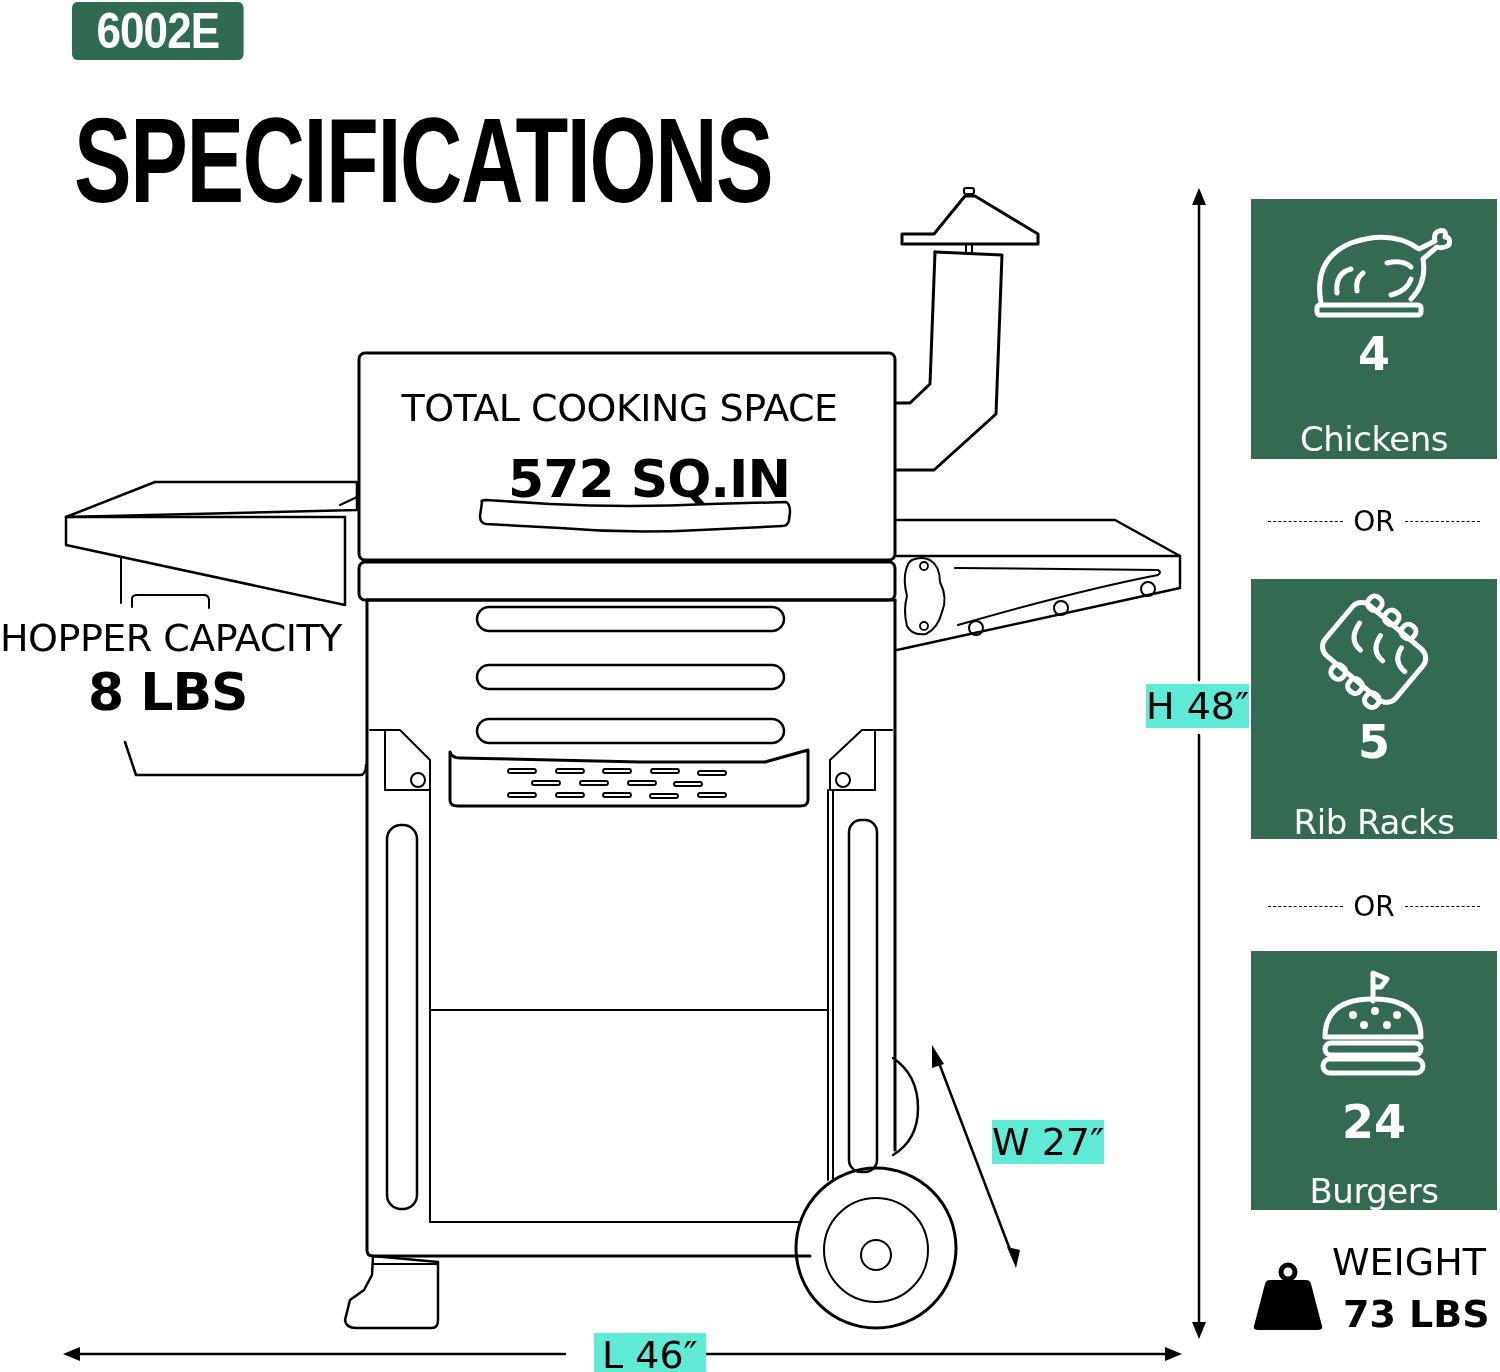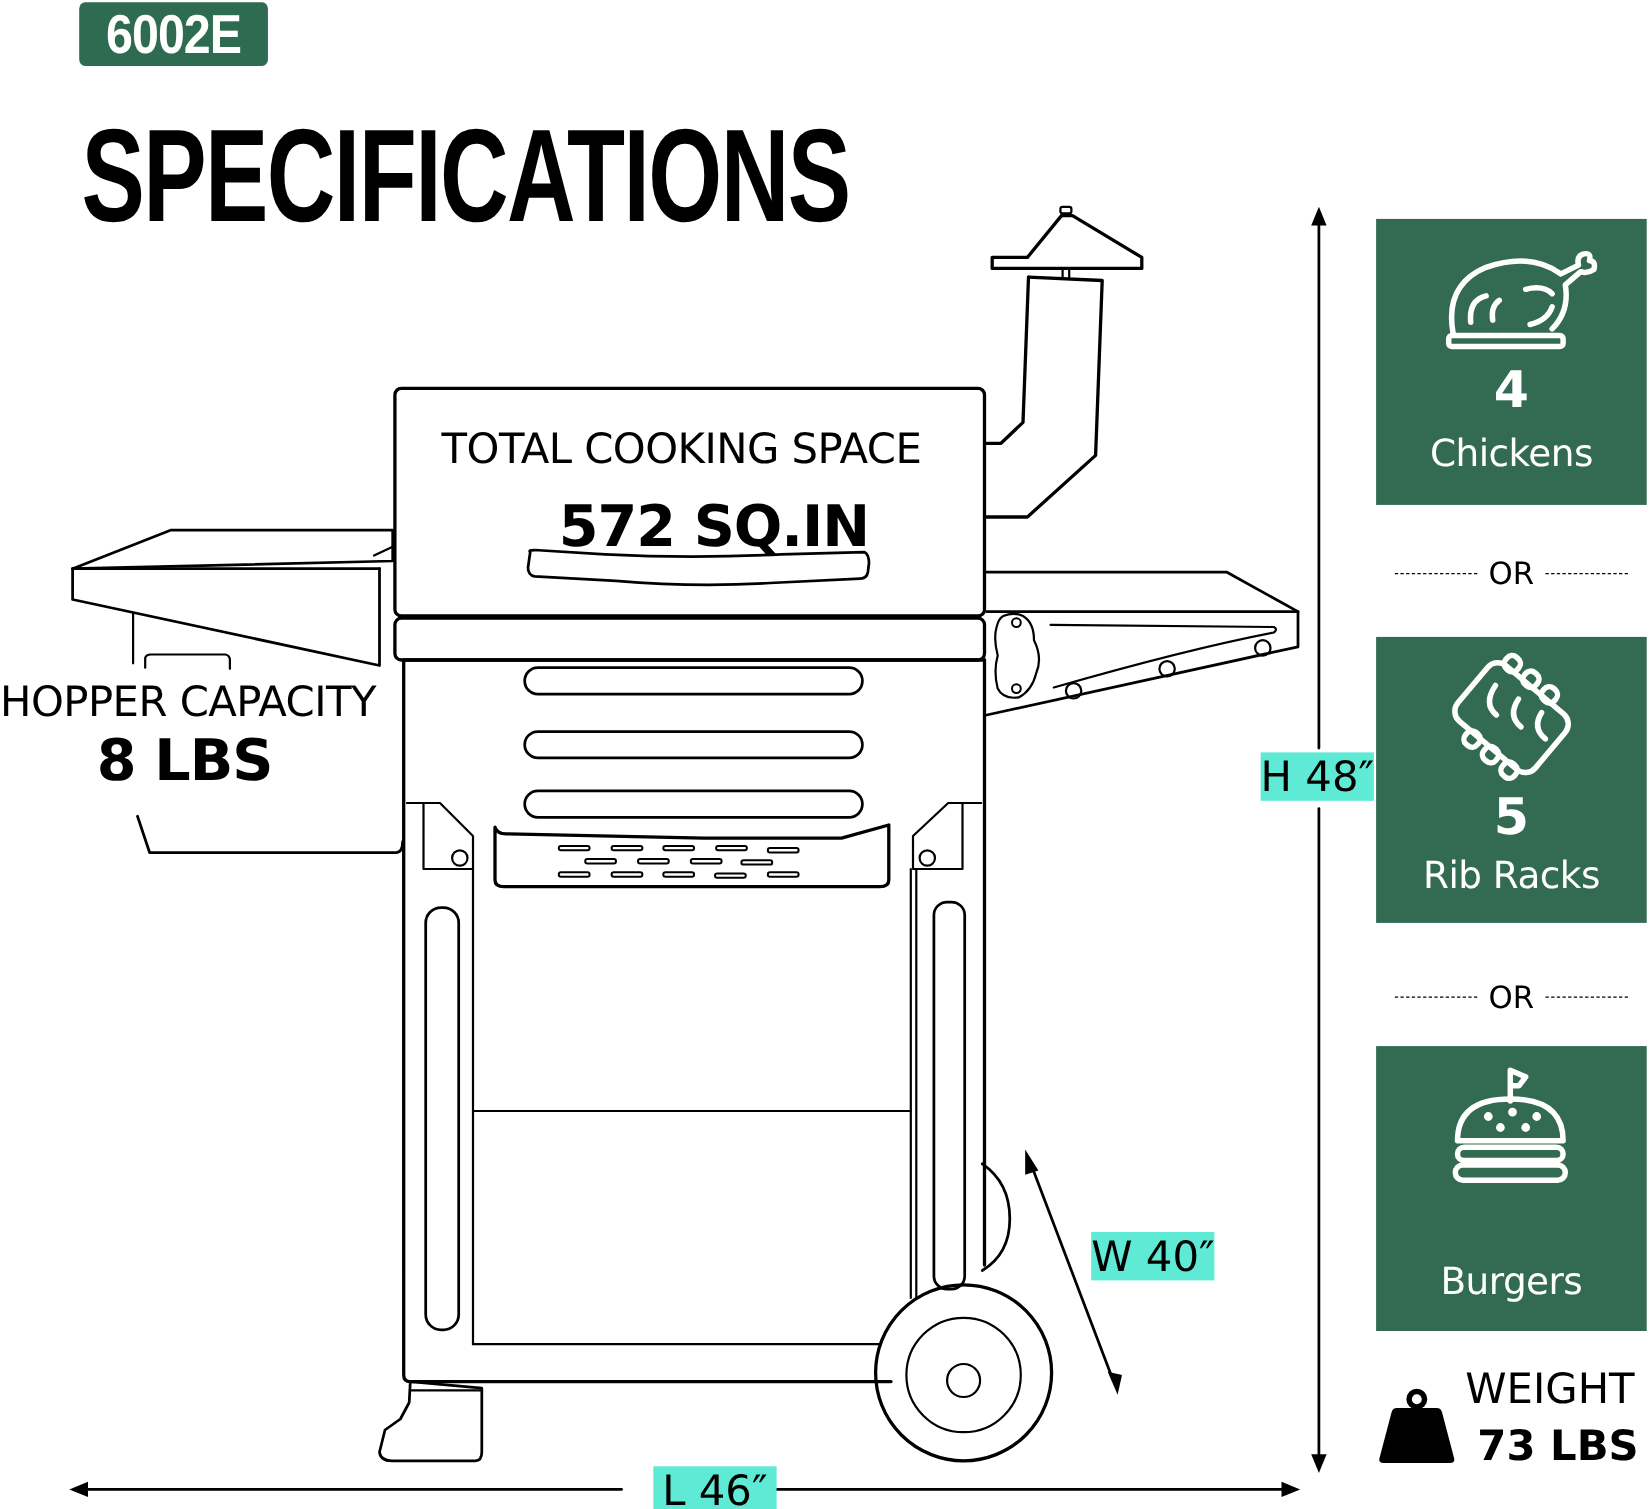--- a/index.html
+++ b/index.html
@@ -27,21 +27,21 @@
   .dim-w { left: 992px; top: 1120px; }
   .dim-l { left: 594px; top: 1333px; padding: 0 8px; }
   .card { left: 1251px; width: 246px; background: #336a52; color: #fff; text-align: center; }
   .card-chicken { top: 199px; height: 260px; }
   .card-rib { top: 579px; height: 260px; }
   .card-burger { top: 951px; height: 259px; }
   .card .icon { position: absolute; left: 0; width: 246px; }
   .card .num { position: absolute; left: 0; width: 246px; font-family: "DejaVu Sans", sans-serif;
                font-weight: bold; font-size: 46px; line-height: 50px; }
   .card .name { position: absolute; left: 0; width: 246px; font-family: "DejaVu Sans", sans-serif;
-                font-size: 34px; line-height: 40px; letter-spacing: -0.5px; }
+                font-size: 34px; line-height: 40px; letter-spacing: -0.5px; margin-top: 26px; }
   .or-sep { left: 1268px; width: 212px; text-align: center; font-family: "DejaVu Sans", sans-serif;
             font-size: 28px; display: flex; align-items: center; justify-content: center; gap: 10px; }
   .or-sep .dash { flex: 1; border-top: 1.5px dashed #000; height: 0; }
   .or-1 { top: 505px; }
   .or-2 { top: 890px; }
   .weight-label { left: 1332px; top: 1240px; font-family: "DejaVu Sans", sans-serif; font-size: 38px; }
   .weight-value { left: 1343px; top: 1292px; font-family: "DejaVu Sans", sans-serif; font-weight: bold; font-size: 38px; }
 </style>
 </head>
 <body>
@@ -159,21 +159,21 @@
   </g>
 </svg>
 
 <div class="abs label-light cook-title">TOTAL COOKING SPACE</div>
 <div class="abs label-bold cook-value">572 SQ.IN</div>
 
 <div class="abs label-light hopper-title">HOPPER CAPACITY</div>
 <div class="abs label-bold hopper-value">8 LBS</div>
 
 <div class="abs dim dim-h">H 48″</div>
-<div class="abs dim dim-w">W 40″</div>
+<div class="abs dim dim-w">W 27″</div>
 <div class="abs dim dim-l">L 46″</div>
 
 <div class="abs card card-chicken">
   <svg class="icon" style="top:20px" height="100" viewBox="0 0 246 100" fill="none" stroke="#fff" stroke-width="5" stroke-linecap="round" stroke-linejoin="round">
     <rect x="66" y="86" width="104" height="10" rx="3"></rect>
     <path d="M70,84 Q62,40 100,24 Q140,10 168,30 L184,22 Q182,14 188,12 Q196,10 194,18 Q200,18 198,26 Q192,30 186,28 L172,40 Q176,64 160,80"></path>
     <path d="M136,44 Q152,40 160,48"></path>
     <path d="M140,76 Q156,72 160,60"></path>
     <path d="M86,74 Q84,54 100,50"></path>
     <path d="M106,72 Q104,60 112,54"></path>
@@ -218,20 +218,21 @@
     <path d="M122,32 L122,4 L136,10 L130,18 L122,18"></path>
     <path d="M74,68 Q74,30 122,30 Q170,30 170,68 Z"></path>
     <rect x="74" y="74" width="96" height="12" rx="6"></rect>
     <rect x="72" y="90" width="100" height="14" rx="7"></rect>
     <circle cx="102" cy="46" r="1.5" fill="#fff"></circle>
     <circle cx="124" cy="42" r="1.5" fill="#fff"></circle>
     <circle cx="146" cy="46" r="1.5" fill="#fff"></circle>
     <circle cx="113" cy="56" r="1.5" fill="#fff"></circle>
     <circle cx="136" cy="56" r="1.5" fill="#fff"></circle>
   </svg>
+  <div class="num" style="top:146px">24</div>
   <div class="name" style="top:194px">Burgers</div>
 </div>
 
 <svg class="abs" style="left:1252px; top:1262px" width="72" height="72" viewBox="0 0 72 72">
   <circle cx="36" cy="10" r="7" fill="none" stroke="#000" stroke-width="5"></circle>
   <path d="M18,18 L54,18 Q58,18 59,22 L70,64 Q71,68 66,68 L6,68 Q1,68 2,64 L13,22 Q14,18 18,18 Z" fill="#000"></path>
 </svg>
 <div class="abs weight-label">WEIGHT</div>
 <div class="abs weight-value">73 LBS</div>
 

